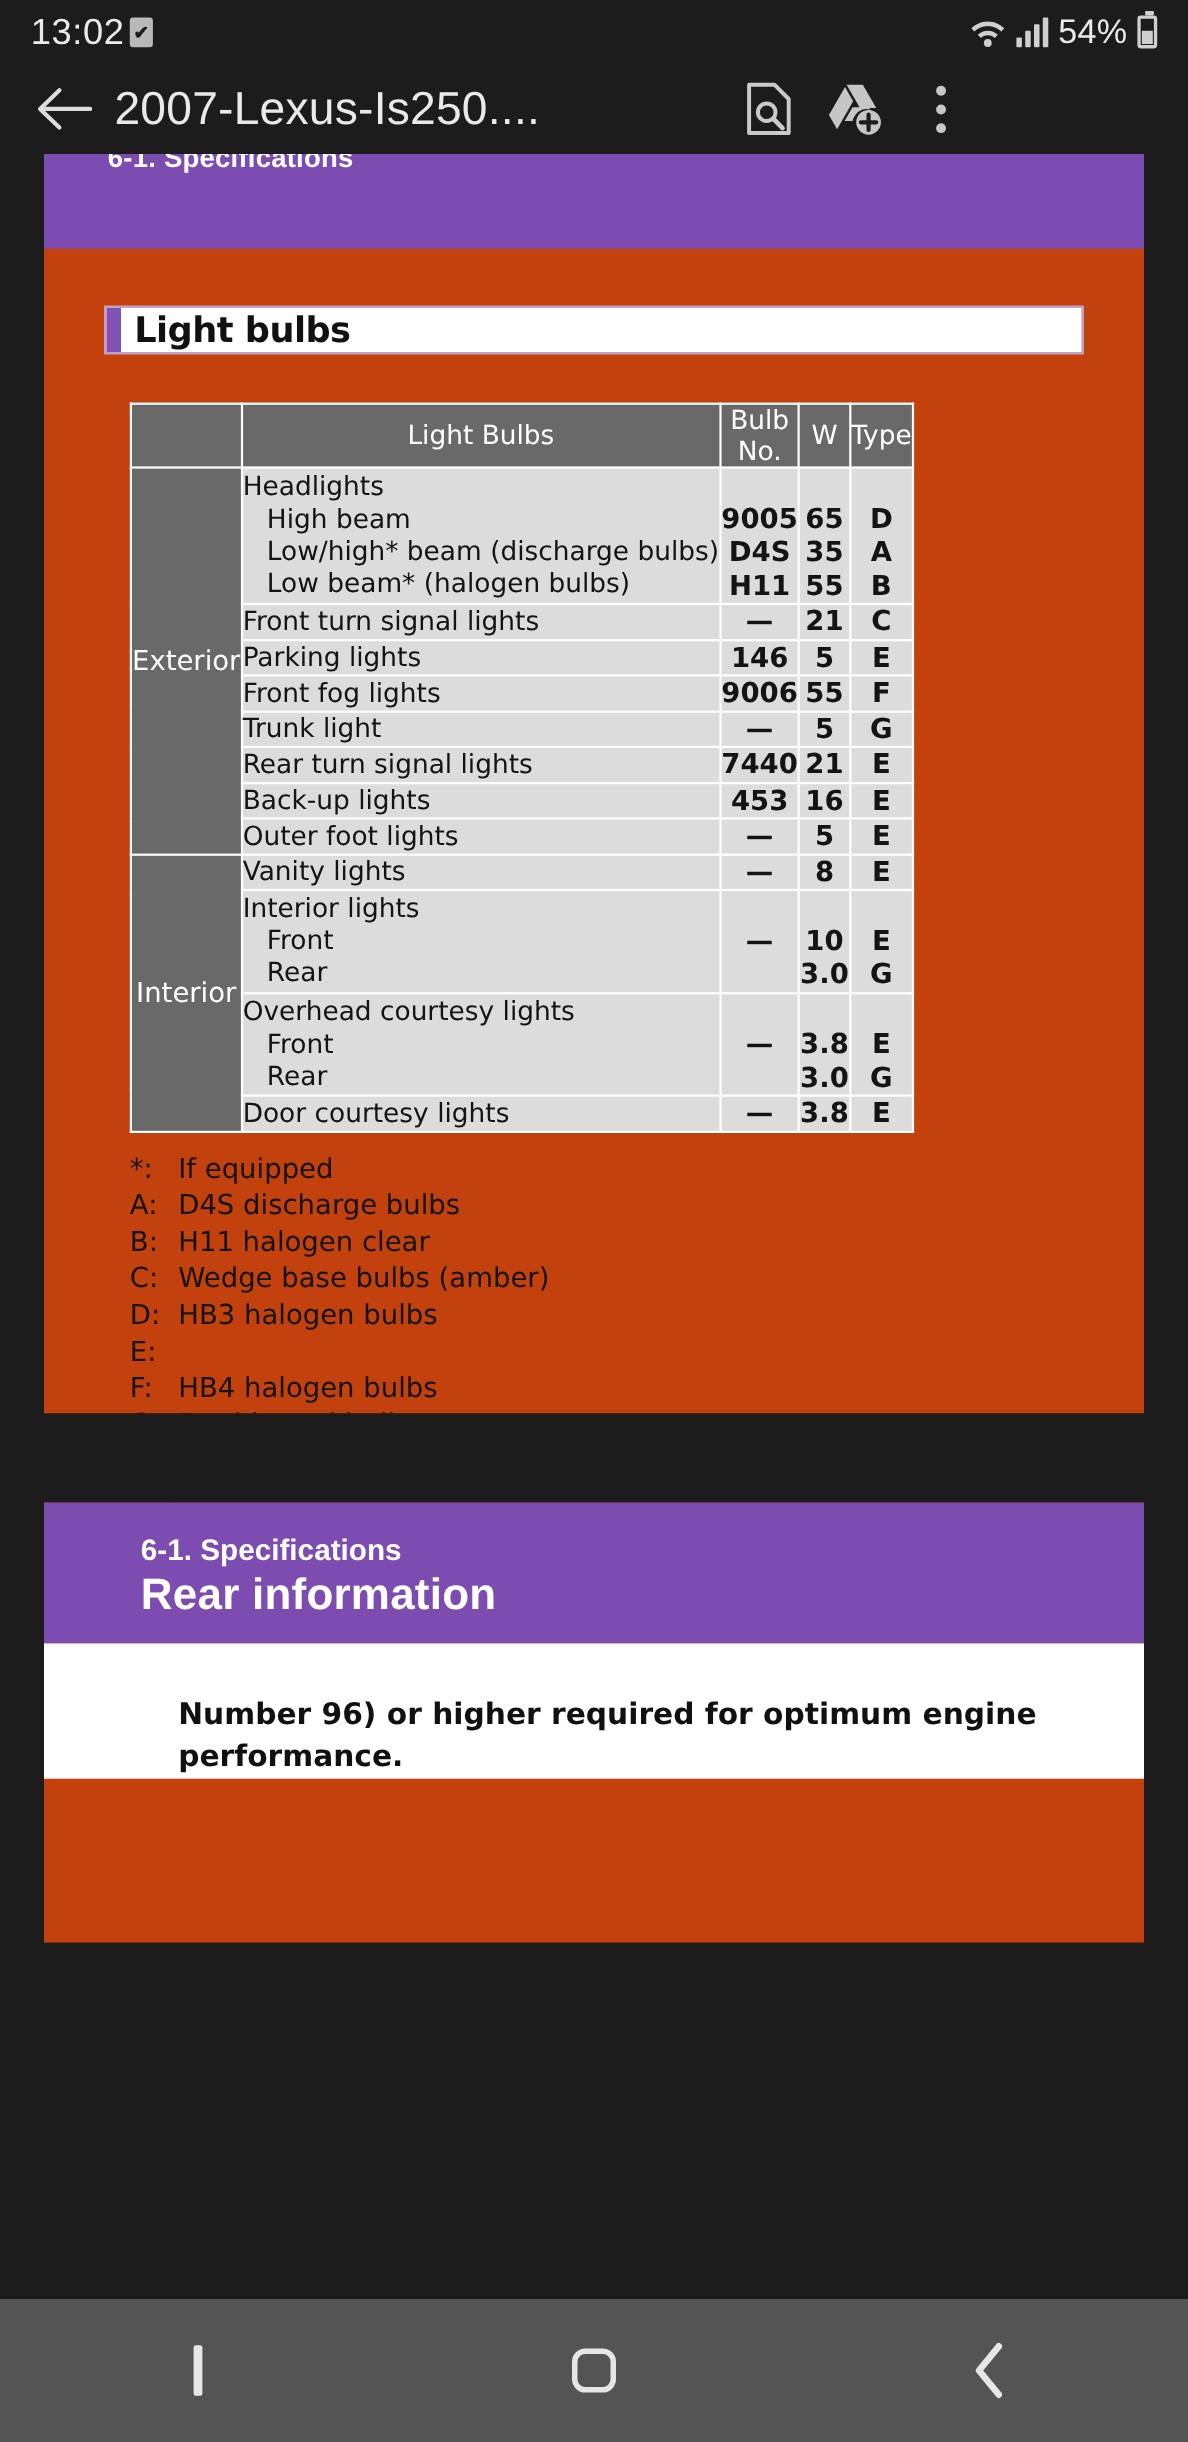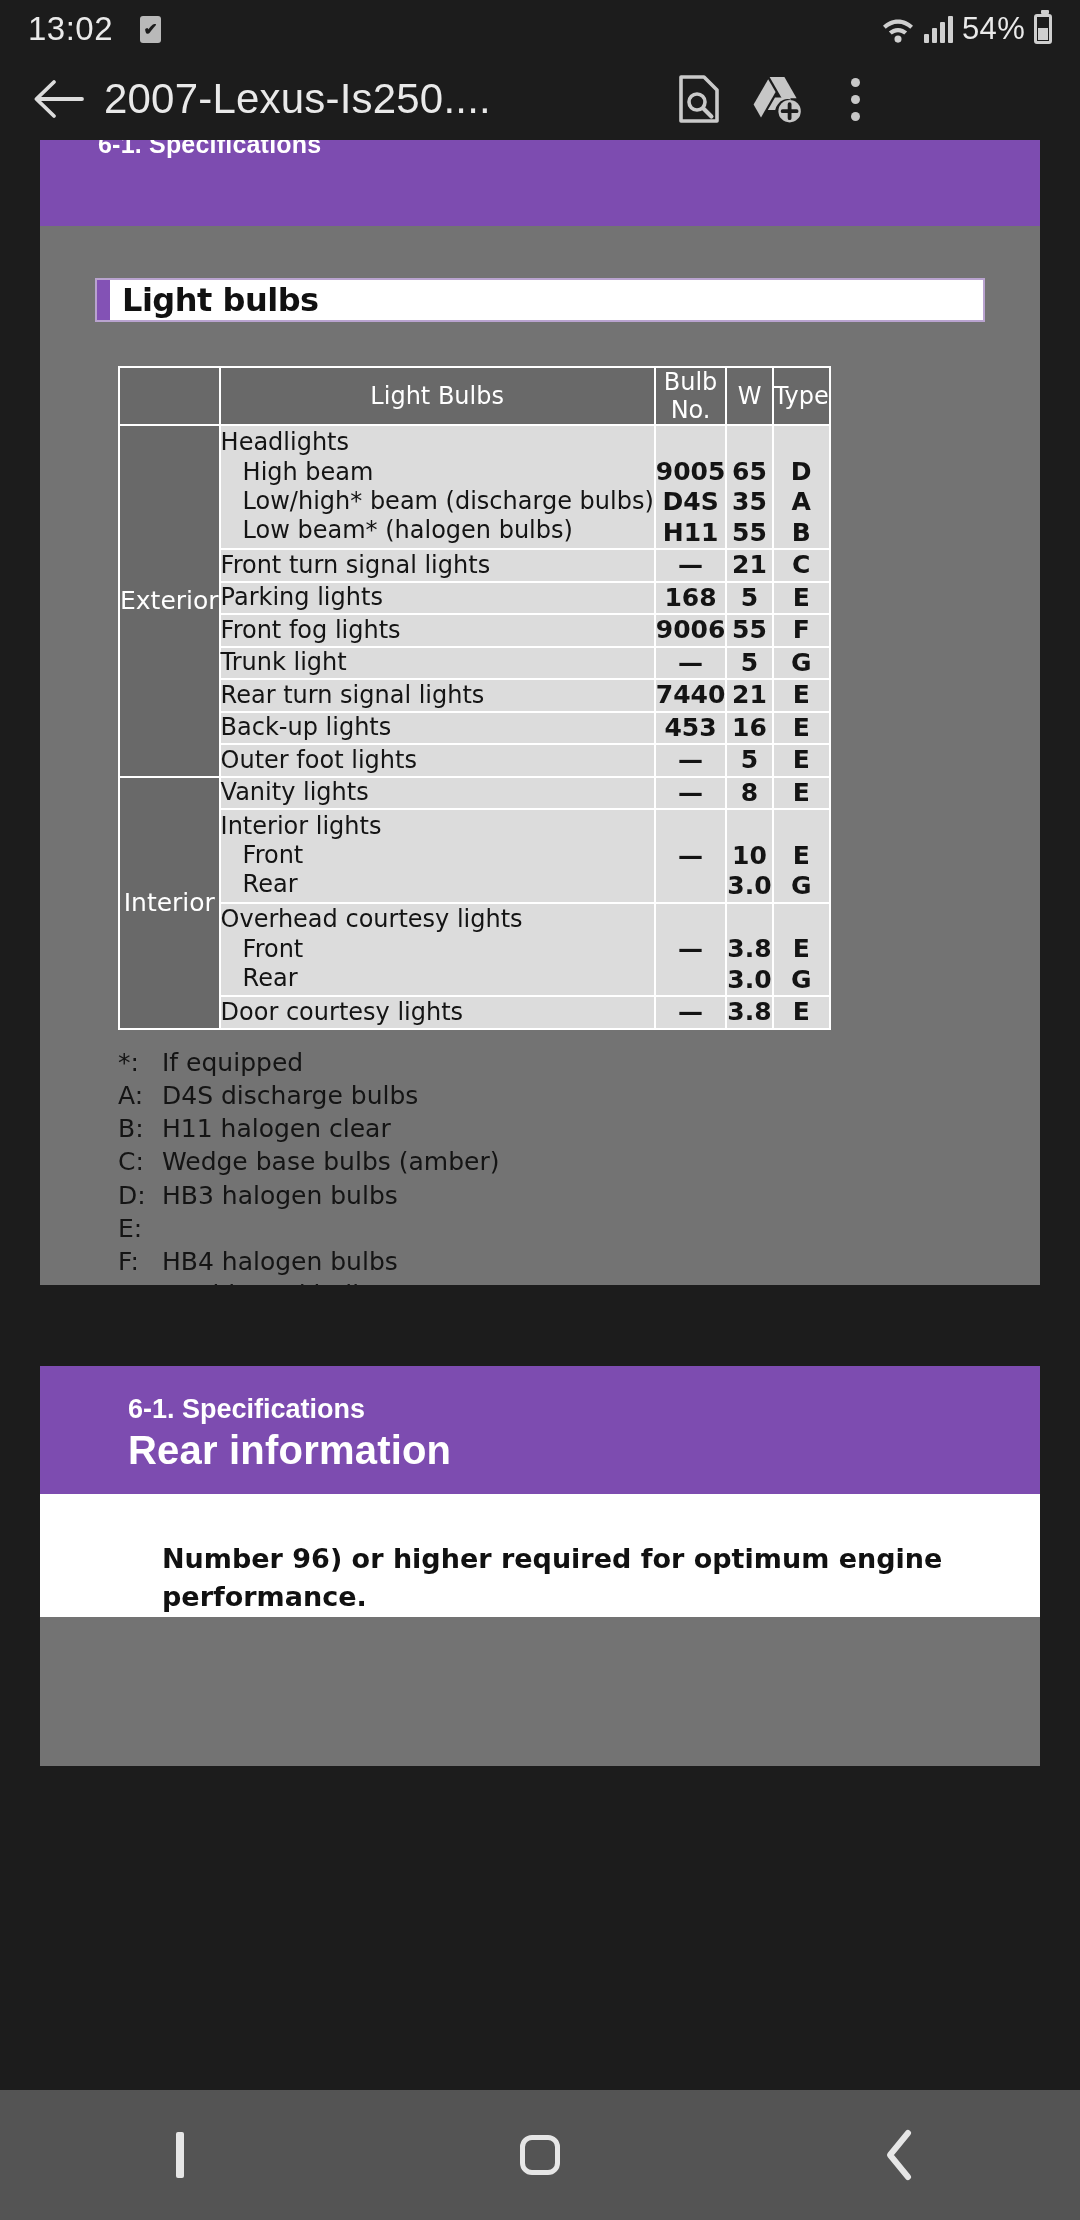--- a/index.html
+++ b/index.html
@@ -10,21 +10,21 @@
     overflow: hidden;
   }
   #screen { position: relative; width: 1080px; height: 2220px; background: #1c1c1c; }
 
   
   .statusbar {
     position: absolute; top: 0; left: 0; width: 1080px; height: 58px;
     background: #1c1c1c; display: flex; align-items: center;
     padding: 0 28px; color: #e8e8e8;
   }
-  .sb-left { display: flex; align-items: center; gap: 27px; }
+  .sb-left { display: flex; align-items: center; gap: 5px; }
   .sb-clock { font-size: 33px; letter-spacing: .5px; color: #eaeaea; }
   .sb-chip {
     width: 21px; height: 27px; background: #b9b9b9; border-radius: 3px;
     display: flex; align-items: center; justify-content: center;
     color: #1c1c1c; font-size: 17px; line-height: 1; font-weight: bold;
   }
   .sb-right { margin-left: auto; display: flex; align-items: center; gap: 9px; }
   .sb-batt-text { font-size: 31px; color: #eaeaea; letter-spacing: .3px; }
   .icon-wifi { width: 34px; height: 30px; position: relative; }
   .bars { display: flex; align-items: flex-end; gap: 3px; height: 28px; }
@@ -51,21 +51,21 @@
   .bar-icon { width: 78px; height: 72px; display:flex;align-items:center;justify-content:center; }
   .kebab { display:flex;flex-direction:column;gap:8px;align-items:center; }
   .kebab i { width: 9px; height: 9px; background:#c8c8c8; border-radius:50%; display:block; }
 
   
   .viewer {
     position: absolute; top: 140px; left: 0; width: 1080px; height: 2080px;
     background: #1c1c1c; overflow: hidden;
   }
   .page {
-    position: absolute; left: 40px; width: 1000px; background: #737373;
+    position: absolute; left: 40px; width: 1000px; background: #c2410c;
   }
   .page-a { top: 0; height: 1145px; }
   .page-b { top: 1226px; height: 400px; }
 
   .banner {
     background: #7d4cb0; width: 100%; height: 86px; position: relative;
   }
   .banner-label {
     position: absolute; left: 58px; top: -10px;
     color: #ffffff; font-size: 25px; font-weight: bold; letter-spacing: .2px;
@@ -277,21 +277,21 @@
           </tr>
 
           <tr>
             <td class="name">Front turn signal lights</td>
             <td class="val">—</td>
             <td class="val">21</td>
             <td class="val">C</td>
           </tr>
           <tr>
             <td class="name">Parking lights</td>
-            <td class="val">168</td>
+            <td class="val">146</td>
             <td class="val">5</td>
             <td class="val">E</td>
           </tr>
           <tr>
             <td class="name">Front fog lights</td>
             <td class="val">9006</td>
             <td class="val">55</td>
             <td class="val">F</td>
           </tr>
           <tr>

